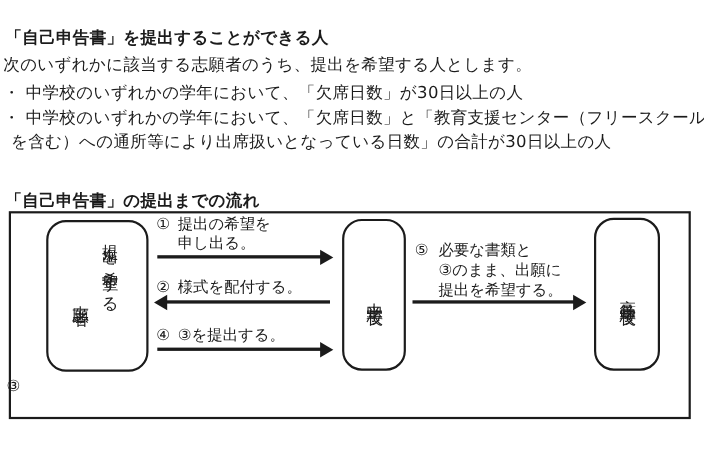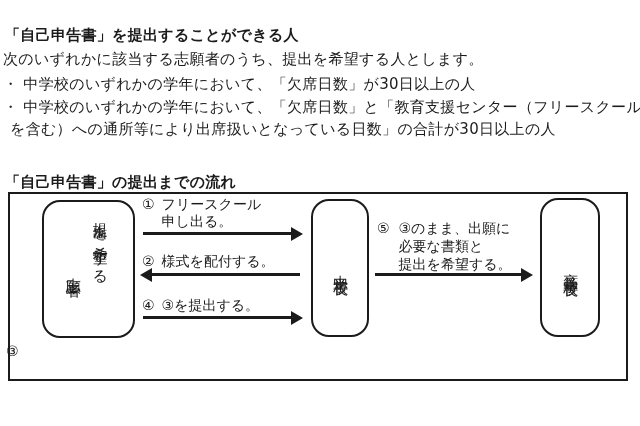--- a/index.html
+++ b/index.html
@@ -42,21 +42,21 @@
 
   
   .sealed{position:relative;border-bottom:1.5px solid #333;padding-bottom:0px;}
   .sealed::after{content:"";position:absolute;left:-1px;right:-1px;bottom:-6px;height:3.5px;background:#a6a6a6;}
 </style>
 </head>
 <body>
 
 <div id="screen">
 
-  <div class="line bold" style="left:5px;top:27px;">「自己申告書」を提出することができる人</div>
+  <div class="line bold" style="left:5px;top:27px;font-family:Liberation Mono, monospace;">「自己申告書」を提出することができる人</div>
   <div class="line" style="left:3px;top:51px;text-align:right;">次のいずれかに該当する志願者のうち、提出を希望する人とします。</div>
   <div class="line" style="left:3px;top:76px;">・ 中学校のいずれかの学年において、「欠席日数」が30日以上の人</div>
   <div class="line" style="left:3px;top:99px;">・ 中学校のいずれかの学年において、「欠席日数」と「教育支援センター（フリースクール</div>
   <div class="line" style="left:10px;top:121px;">を含む）への通所等により出席扱いとなっている日数」の合計が30日以上の人</div>
   <div class="line bold" style="left:5px;top:174px;">「自己申告書」の提出までの流れ</div>
 
   <div class="frame"></div>
 
   <div class="rbox box-applicant">
     <span class="vtext app-main">提出を希望する</span>
@@ -67,43 +67,43 @@
     <span class="vtext">中学校長</span>
   </div>
 
   <div class="rbox box-hs">
     <span class="vtext">高等学校長</span>
   </div>
 
   <div class="step" style="left:142px;top:196px;">
     <span class="num">①</span>
     <span>
-      <div>フリースクール</div>
+      <div>提出の希望を</div>
       <div>申し出る。</div>
     </span>
   </div>
   <div class="arrow r" style="left:143px;top:232px;width:149px;"></div>
 
   <div class="step" style="left:142px;top:253px;">
     <span class="num">②</span>
     <span>様式を配付する。</span>
   </div>
   <div class="arrow l" style="left:151px;top:273px;width:149px;"></div>
 
   <div class="step" style="left:142px;top:297px;">
     <span class="num">④</span>
     <span>③を提出する。</span>
   </div>
   <div class="arrow r" style="left:143px;top:316px;width:149px;"></div>
 
   <div class="step step5" style="left:377px;top:219px;">
     <span class="num">⑤</span>
     <span>
+      <div>必要な書類と</div>
       <div>③のまま、出願に</div>
-      <div>必要な書類と</div>
       <div>提出を希望する。</div>
     </span>
   </div>
   <div class="arrow r" style="left:375px;top:273px;width:147px;"></div>
 
   <div class="step note" style="left:6px;top:342px;gap:6px;">
     <span class="num">③</span>
   </div>
 
 </div>

